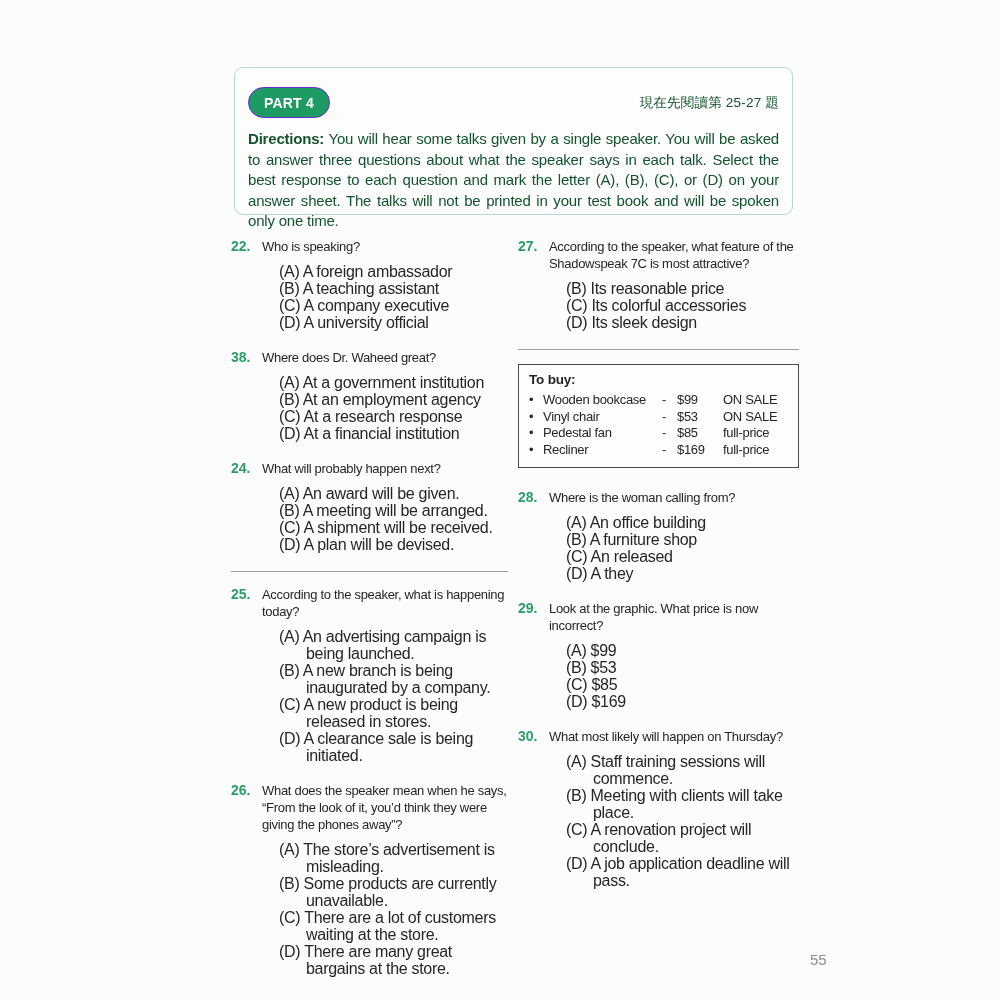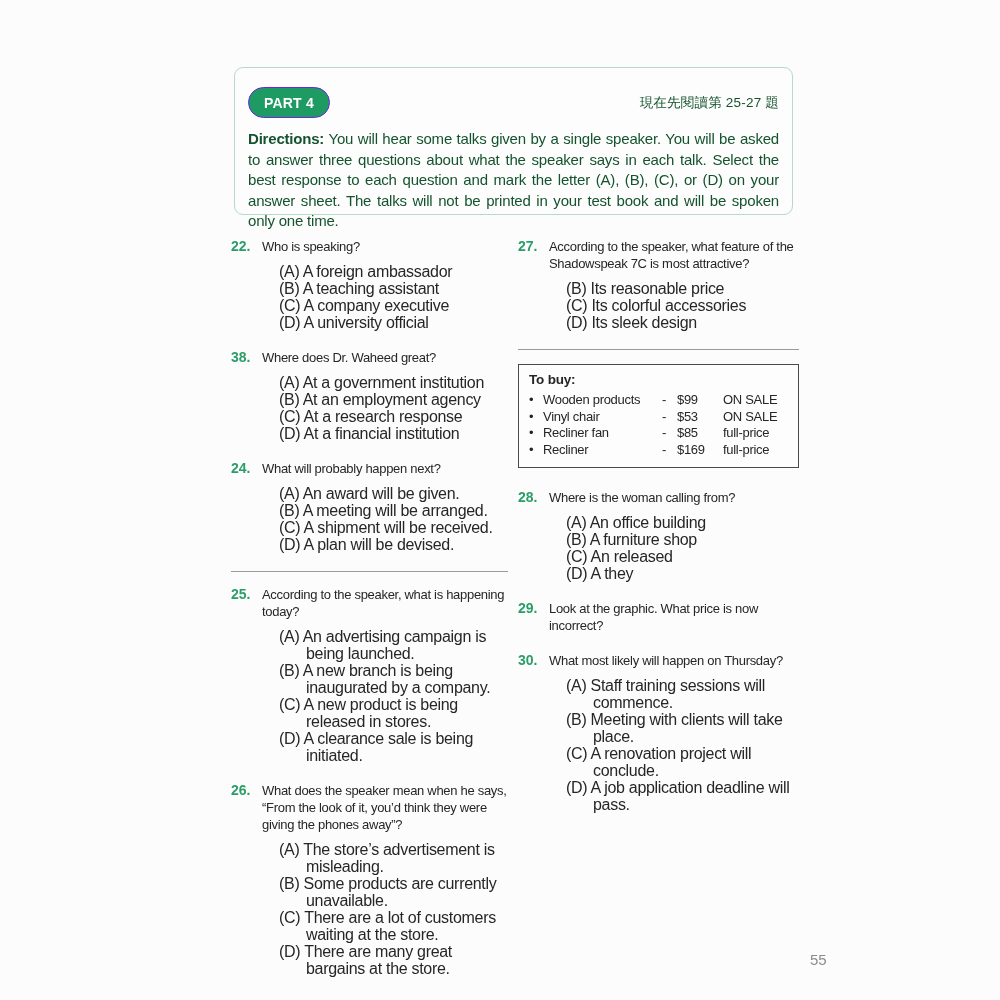--- a/index.html
+++ b/index.html
@@ -209,35 +209,35 @@
         <div class="option">(D) Its sleek design</div>
       </div>
     </div>
 
     <hr class="divider">
 
     <div class="tobuy-box">
       <div class="tobuy-title">To buy:</div>
       <div class="tobuy-row">
         <span class="tb-bullet">•</span>
-        <span class="tb-name">Wooden products</span>
+        <span class="tb-name">Wooden bookcase</span>
         <span class="tb-dash">-</span>
         <span class="tb-price">$99</span>
         <span class="tb-status">ON SALE</span>
       </div>
       <div class="tobuy-row">
         <span class="tb-bullet">•</span>
         <span class="tb-name">Vinyl chair</span>
         <span class="tb-dash">-</span>
         <span class="tb-price">$53</span>
         <span class="tb-status">ON SALE</span>
       </div>
       <div class="tobuy-row">
         <span class="tb-bullet">•</span>
-        <span class="tb-name">Recliner fan</span>
+        <span class="tb-name">Pedestal fan</span>
         <span class="tb-dash">-</span>
         <span class="tb-price">$85</span>
         <span class="tb-status">full-price</span>
       </div>
       <div class="tobuy-row">
         <span class="tb-bullet">•</span>
         <span class="tb-name">Recliner</span>
         <span class="tb-dash">-</span>
         <span class="tb-price">$169</span>
         <span class="tb-status">full-price</span>
@@ -255,20 +255,26 @@
         <div class="option">(C) An released</div>
         <div class="option">(D) A they</div>
       </div>
     </div>
 
     <div class="question">
       <div class="q-head">
         <span class="q-num">29.</span>
         <span class="q-text">Look at the graphic. What price is now incorrect?</span>
       </div>
+      <div class="q-options">
+        <div class="option">(A) $99</div>
+        <div class="option">(B) $53</div>
+        <div class="option">(C) $85</div>
+        <div class="option">(D) $169</div>
+      </div>
     </div>
 
     <div class="question">
       <div class="q-head">
         <span class="q-num">30.</span>
         <span class="q-text">What most likely will happen on Thursday?</span>
       </div>
       <div class="q-options">
         <div class="option">(A) Staff training sessions will commence.</div>
         <div class="option">(B) Meeting with clients will take place.</div>

